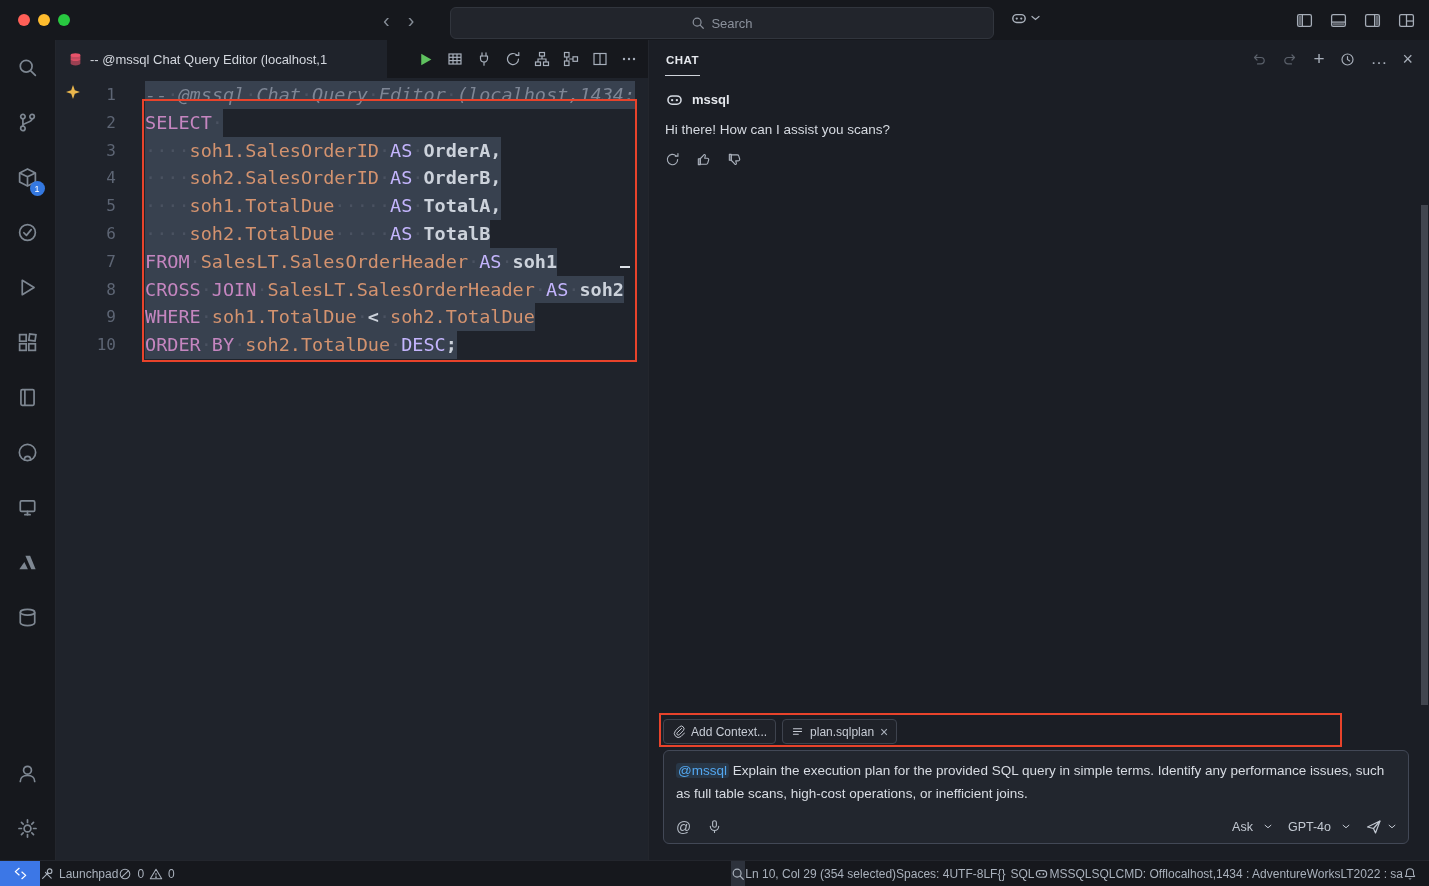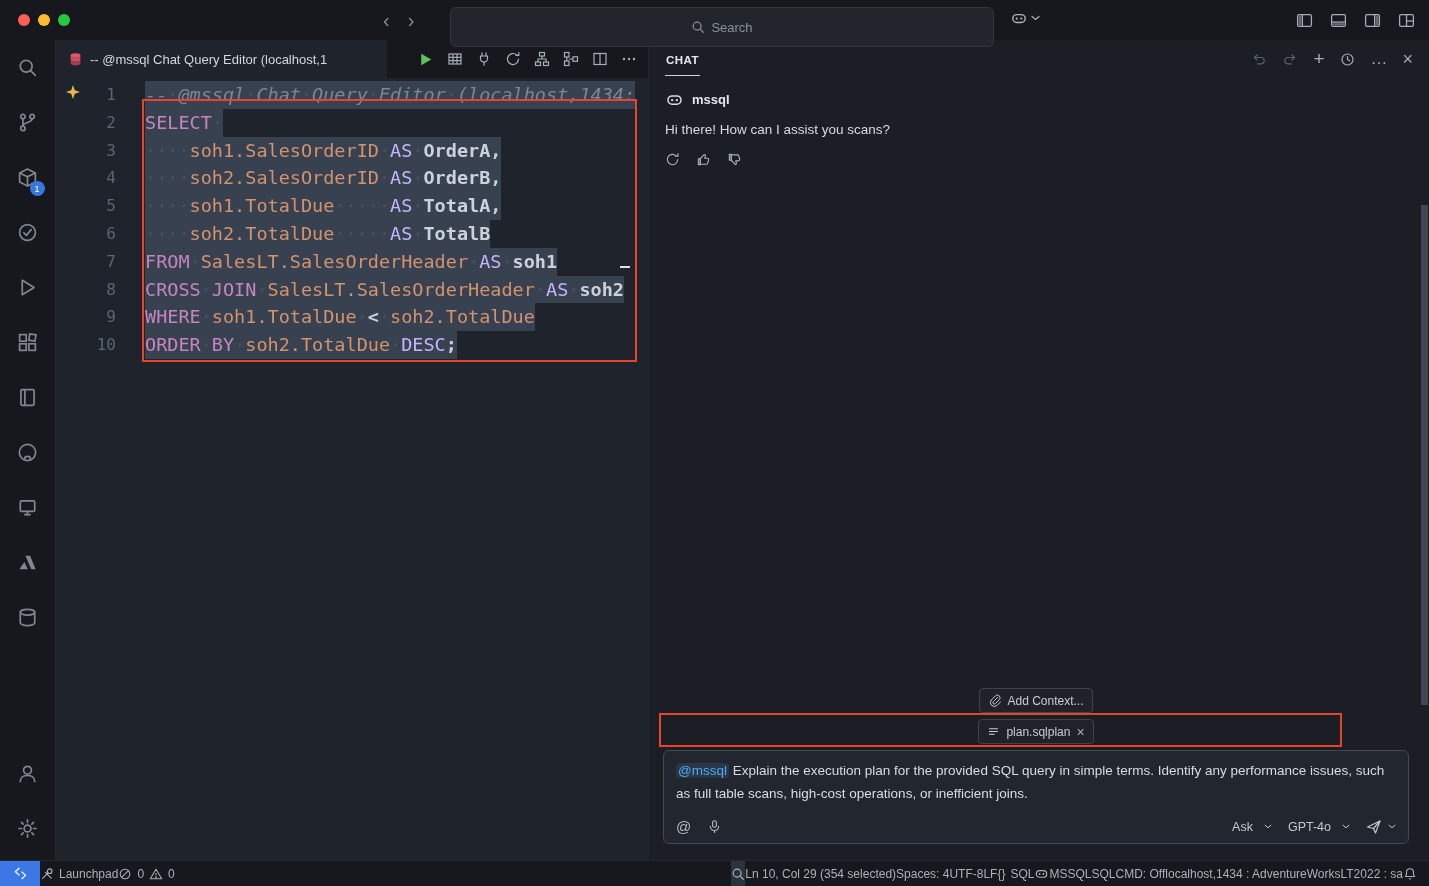--- a/index.html
+++ b/index.html
@@ -5,21 +5,21 @@
   * { margin:0; padding:0; box-sizing:border-box; }
   html,body { width:1429px; height:886px; overflow:hidden; }
   body { font-family:"Liberation Sans", sans-serif; background:#1f232b; position:relative; color:#cdd3dc; }
 
   
   .titlebar { position:absolute; top:0; left:0; right:0; height:40px; background:#16181d; z-index:5; }
   .traffic { position:absolute; top:14px; left:18px; display:flex; gap:8px; }
   .traffic span { width:12px; height:12px; border-radius:50%; display:block; }
   .tl-red { background:#ff5f57; } .tl-yellow { background:#febc2e; } .tl-green { background:#28c840; }
   .nav-arrows { position:absolute; left:383px; top:0; height:40px; display:flex; align-items:center; gap:18px; color:#868d97; font-size:20px; }
-  .search-box { position:absolute; left:450px; top:7px; width:544px; height:40px; background:#22252c; border:1px solid #31353d; border-radius:6px; display:flex; align-items:center; justify-content:center; gap:6px; color:#8b919c; font-size:13px; }
+  .search-box { position:absolute; left:450px; top:7px; width:544px; height:32px; background:#22252c; border:1px solid #31353d; border-radius:6px; display:flex; align-items:center; justify-content:center; gap:6px; color:#8b919c; font-size:13px; }
   .copilot-menu { position:absolute; left:1010px; top:9px; display:flex; align-items:center; gap:3px; color:#aab1bc; }
   .layout-icons { position:absolute; right:14px; top:0; height:40px; display:flex; align-items:center; gap:17px; color:#a6adb8; }
 
   
   .main { position:absolute; top:40px; bottom:26px; left:0; width:100%; display:flex; }
 
   
   .activitybar { width:56px; background:#16181d; display:flex; flex-direction:column; align-items:center; border-right:1px solid #23262d; }
   .ab-icon { width:56px; height:55px; display:flex; align-items:center; justify-content:center; color:#7e8792; position:relative; cursor:pointer; }
   .ab-badge { position:absolute; bottom:9px; right:11px; background:#3478e0; color:#fff; font-size:9px; min-width:15px; height:15px; border-radius:8px; display:flex; align-items:center; justify-content:center; }
@@ -52,21 +52,21 @@
   .chat-header-icons { margin-left:auto; display:flex; gap:15px; color:#a6adb8; align-items:center; }
   .chat-header-icons .dim { color:#5b616b; }
   .hd-btn { display:flex; align-items:center; justify-content:center; cursor:pointer; font-size:15px; }
   .chat-message { padding:12px 16px; }
   .msg-head { display:flex; align-items:center; gap:8px; color:#e4e7ec; font-size:13px; font-weight:700; }
   .msg-text { margin-top:13px; color:#d6dae1; font-size:13.5px; }
   .msg-actions { margin-top:15px; display:flex; gap:16px; color:#aab1bc; align-items:center; }
   .msg-actions > span { cursor:pointer; display:flex; }
 
   .chat-input-wrap { position:absolute; left:14px; right:20px; bottom:16px; }
-  .pills { display:flex; gap:6px; margin-bottom:6px; align-items:center;flex-direction:column; }
+  .pills { display:flex; gap:6px; margin-bottom:6px; align-items:flex-end; }
   .pill { display:flex; align-items:center; gap:6px; height:25px; padding:0 8px; border:1px solid #3e434e; border-radius:4px; color:#c7ccd5; font-size:12px; background:rgba(255,255,255,0.02); white-space:nowrap; cursor:pointer; }
   .pill .hint { color:#8d939e; margin-left:2px; }
   .input-box { border:1px solid #424856; border-radius:6px; background:#22262e; padding:9px 12px 8px; }
   .input-text { font-size:13.5px; color:#d8dce3; line-height:1.65; }
   .mention { color:#53a7f0; background:rgba(83,167,240,.13); border-radius:3px; padding:0 2px; }
   .input-controls { display:flex; align-items:center; margin-top:13px; color:#b3bac4; }
   .ic-left { display:flex; align-items:center; gap:16px; }
   .ic-right { margin-left:auto; display:flex; align-items:center; gap:16px; font-size:12.5px; color:#c3c9d2; }
   .dropdown { display:flex; align-items:center; gap:11px; cursor:pointer; }
   .send-group { display:flex; align-items:center; gap:6px; cursor:pointer; }

